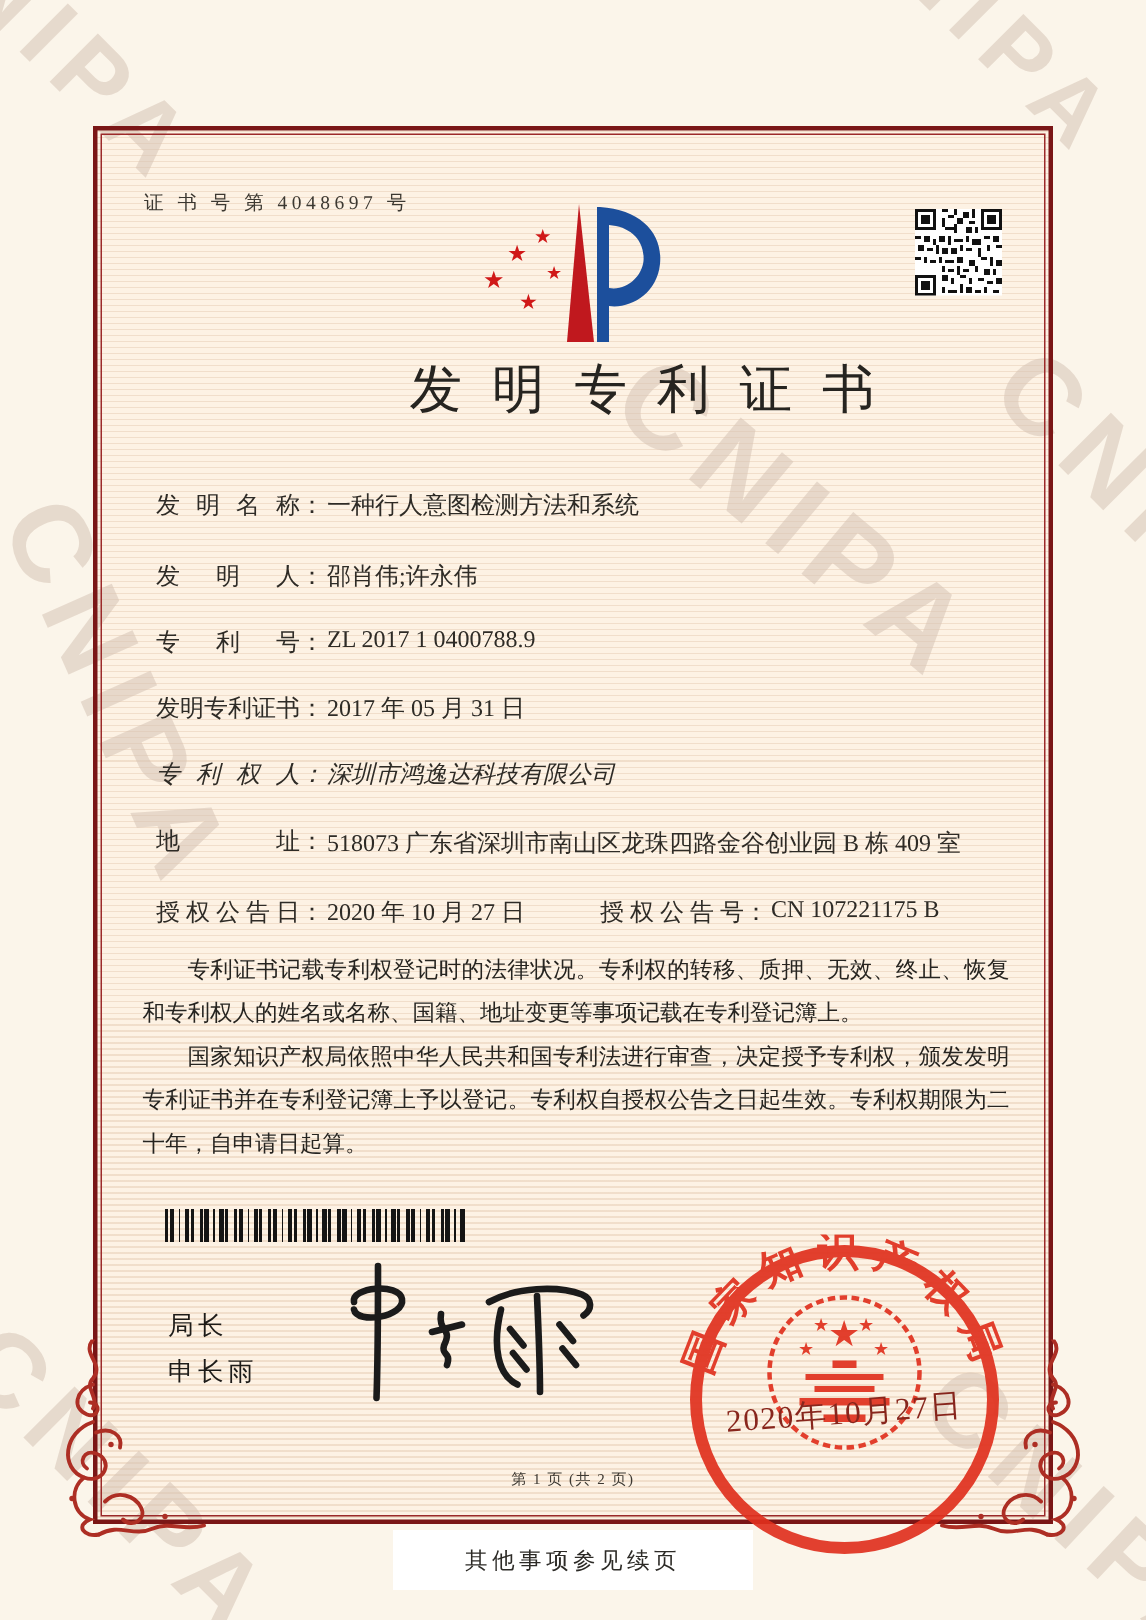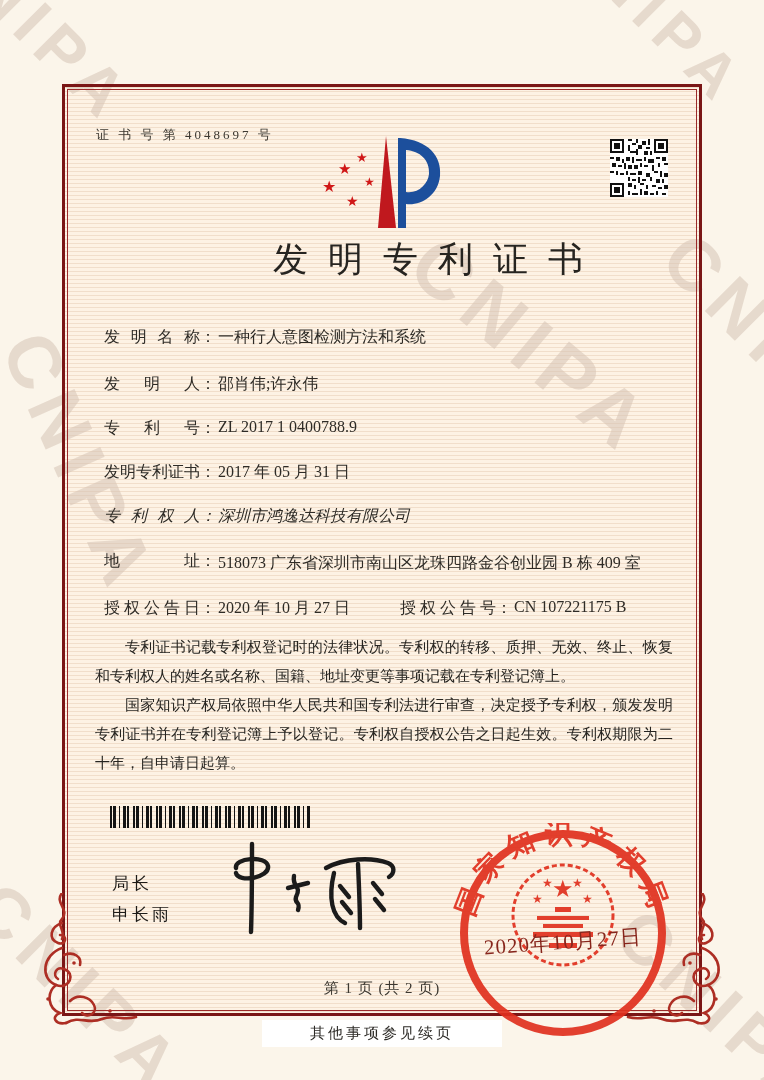--- a/index.html
+++ b/index.html
@@ -78,24 +78,24 @@
   }
   .sig-titles{
     position:absolute;left:112px;top:868px;
     font-family:"Liberation Sans","DejaVu Sans",sans-serif;
     font-size:17px;color:#1d1b18;letter-spacing:3px;line-height:31px;
   }
   .sig-script{position:absolute;left:222px;top:838px;width:195px;height:104px;}
   .seal{position:absolute;left:453px;top:823px;width:220px;height:220px;}
   .page-indicator{
     position:absolute;left:62px;top:979px;width:640px;text-align:center;
-    font-size:15px;color:#3c3831;letter-spacing:1px;
+    font-size:10px;color:#3c3831;letter-spacing:1px;
   }
   .footer-chip{
-    position:absolute;left:262px;top:1020px;width:240px;height:27px;
+    position:absolute;left:262px;top:1020px;width:240px;height:40px;
     background:#ffffff;display:flex;align-items:center;justify-content:center;
   }
   .footer-chip span{font-size:15px;letter-spacing:3px;color:#2c2a26;}
   .ornament{position:absolute;width:100px;height:135px;}
   .orn-bl{left:40px;top:893px;}
   .orn-br{left:624px;top:893px;transform:scaleX(-1);}
 </style>
 </head>
 <body>
 

